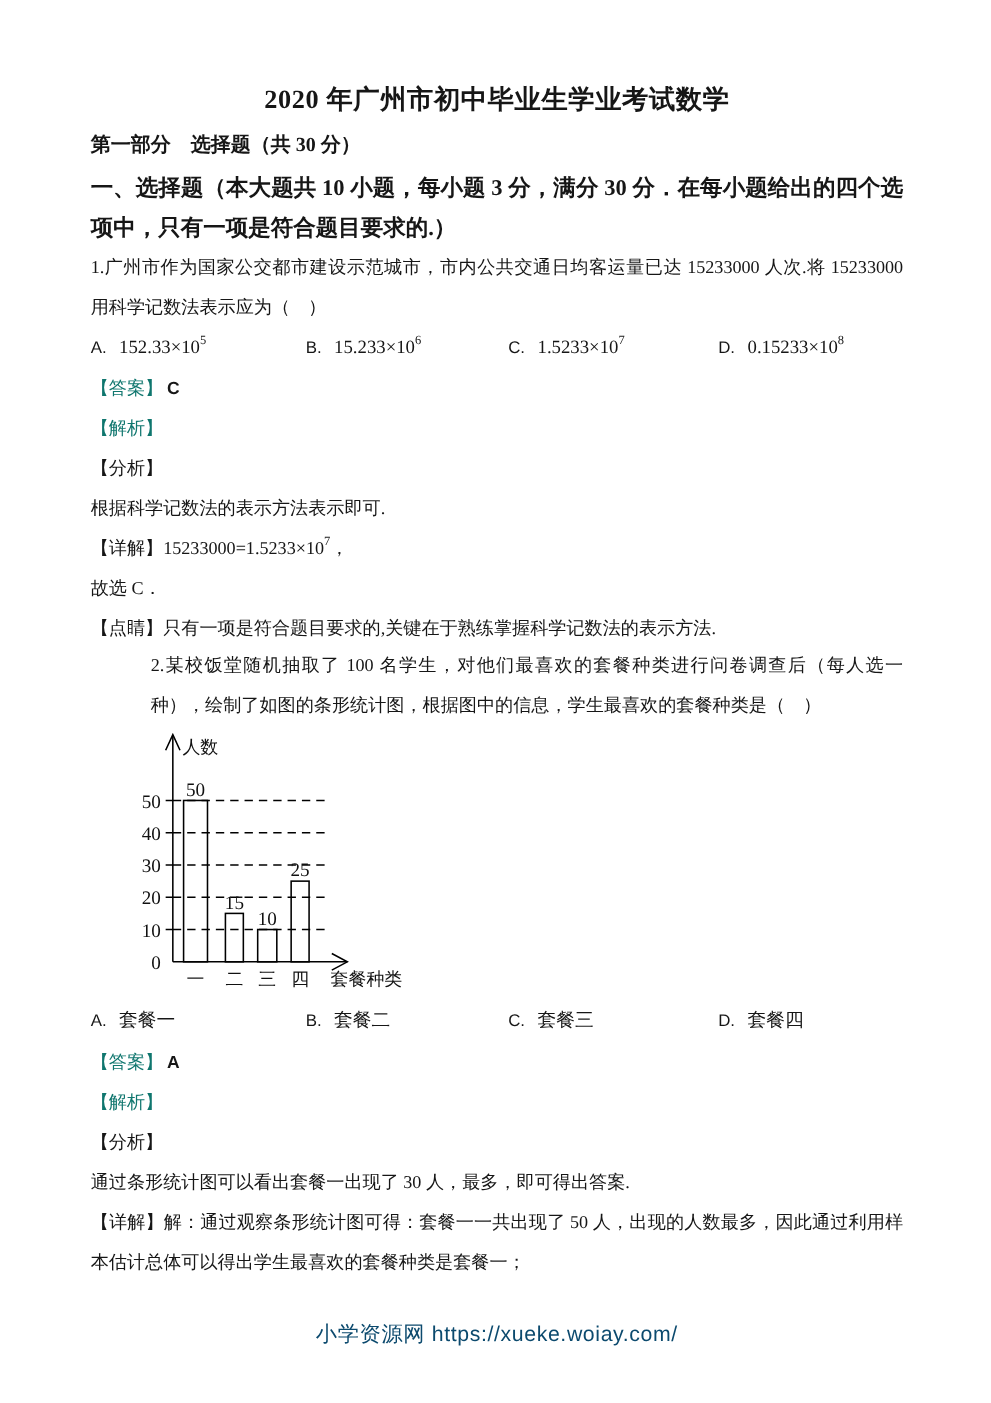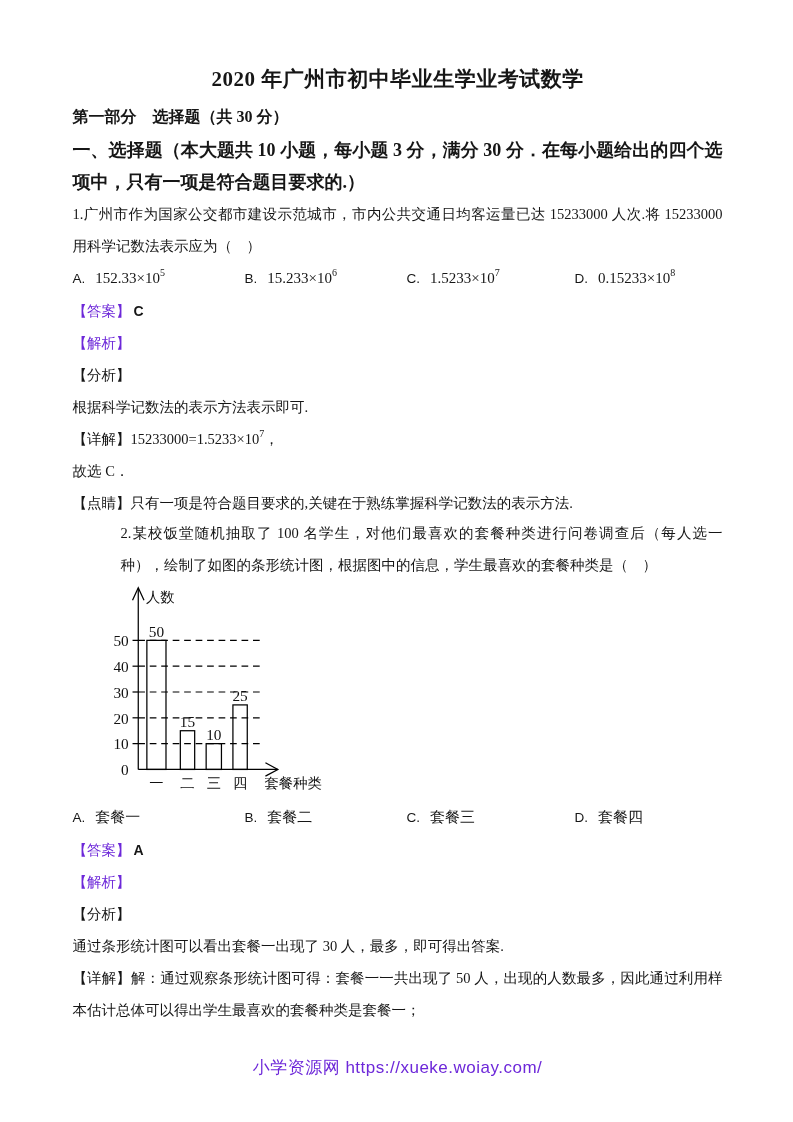--- a/index.html
+++ b/index.html
@@ -57,40 +57,40 @@
     margin-right: 10px;
   }
   .opt-value { font-size: 15px; }
   sup {
     font-size: 10px;
     position: relative;
     top: -1px;
     vertical-align: super;
     line-height: 0;
   }
-  .blue { color: #6d28d9; }
+  .blue { color: #0f766e; }
   .ans-letter {
     font-family: "Liberation Sans", sans-serif;
     font-weight: bold;
     font-size: 14px;
     margin-left: 3px;
   }
   .chart-wrap { margin: 2px 0 0 20px; }
   .chart-svg { display: block; width: 320px; height: 218px; }
   .chart-svg text {
     font-family: "Liberation Serif", "DejaVu Serif", serif;
     fill: #111111;
   }
   .q2-block { margin-top: -2px; margin-left: 48px; }
   .footer {
     margin-top: 30px;
     text-align: center;
     font-family: "Liberation Sans", "DejaVu Sans", sans-serif;
     font-size: 17px;
-    color: #6d28d9;
+    color: #0c4a6e;
     letter-spacing: 0.5px;
   }
 </style>
 </head>
 <body>
 
 <div class="page">
 
   <h1 class="title">2020 年广州市初中毕业生学业考试数学</h1>
 

